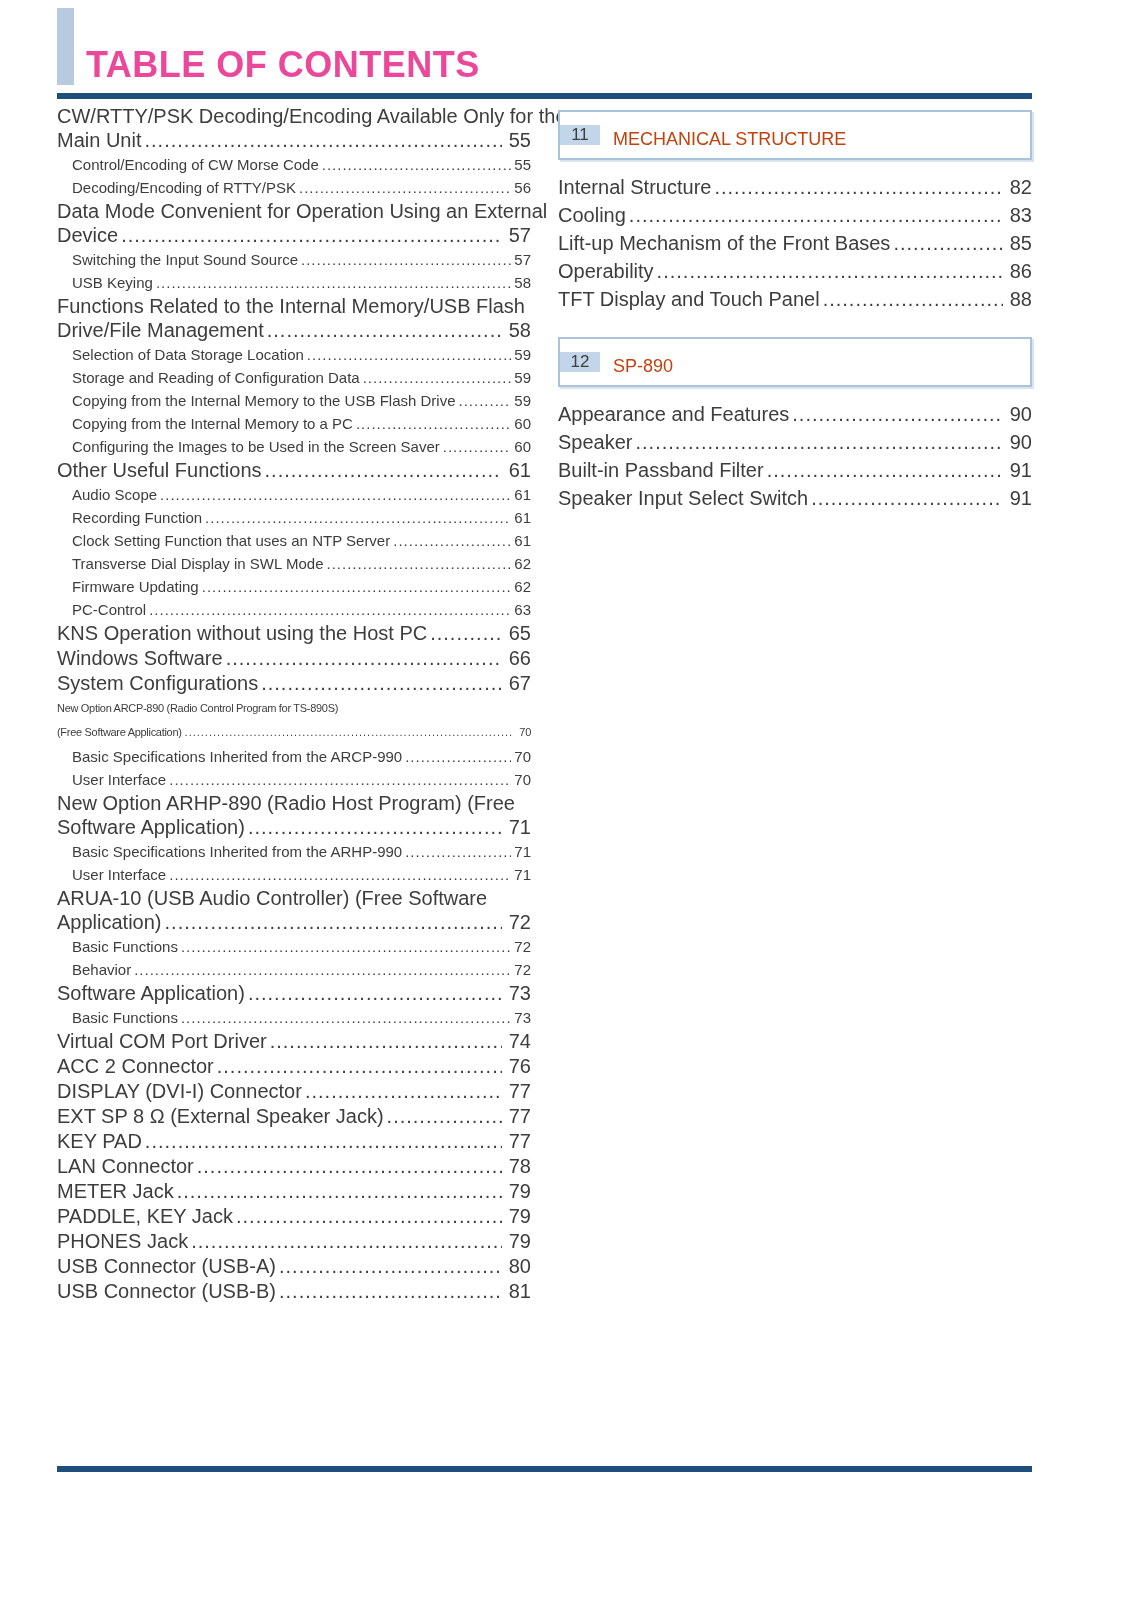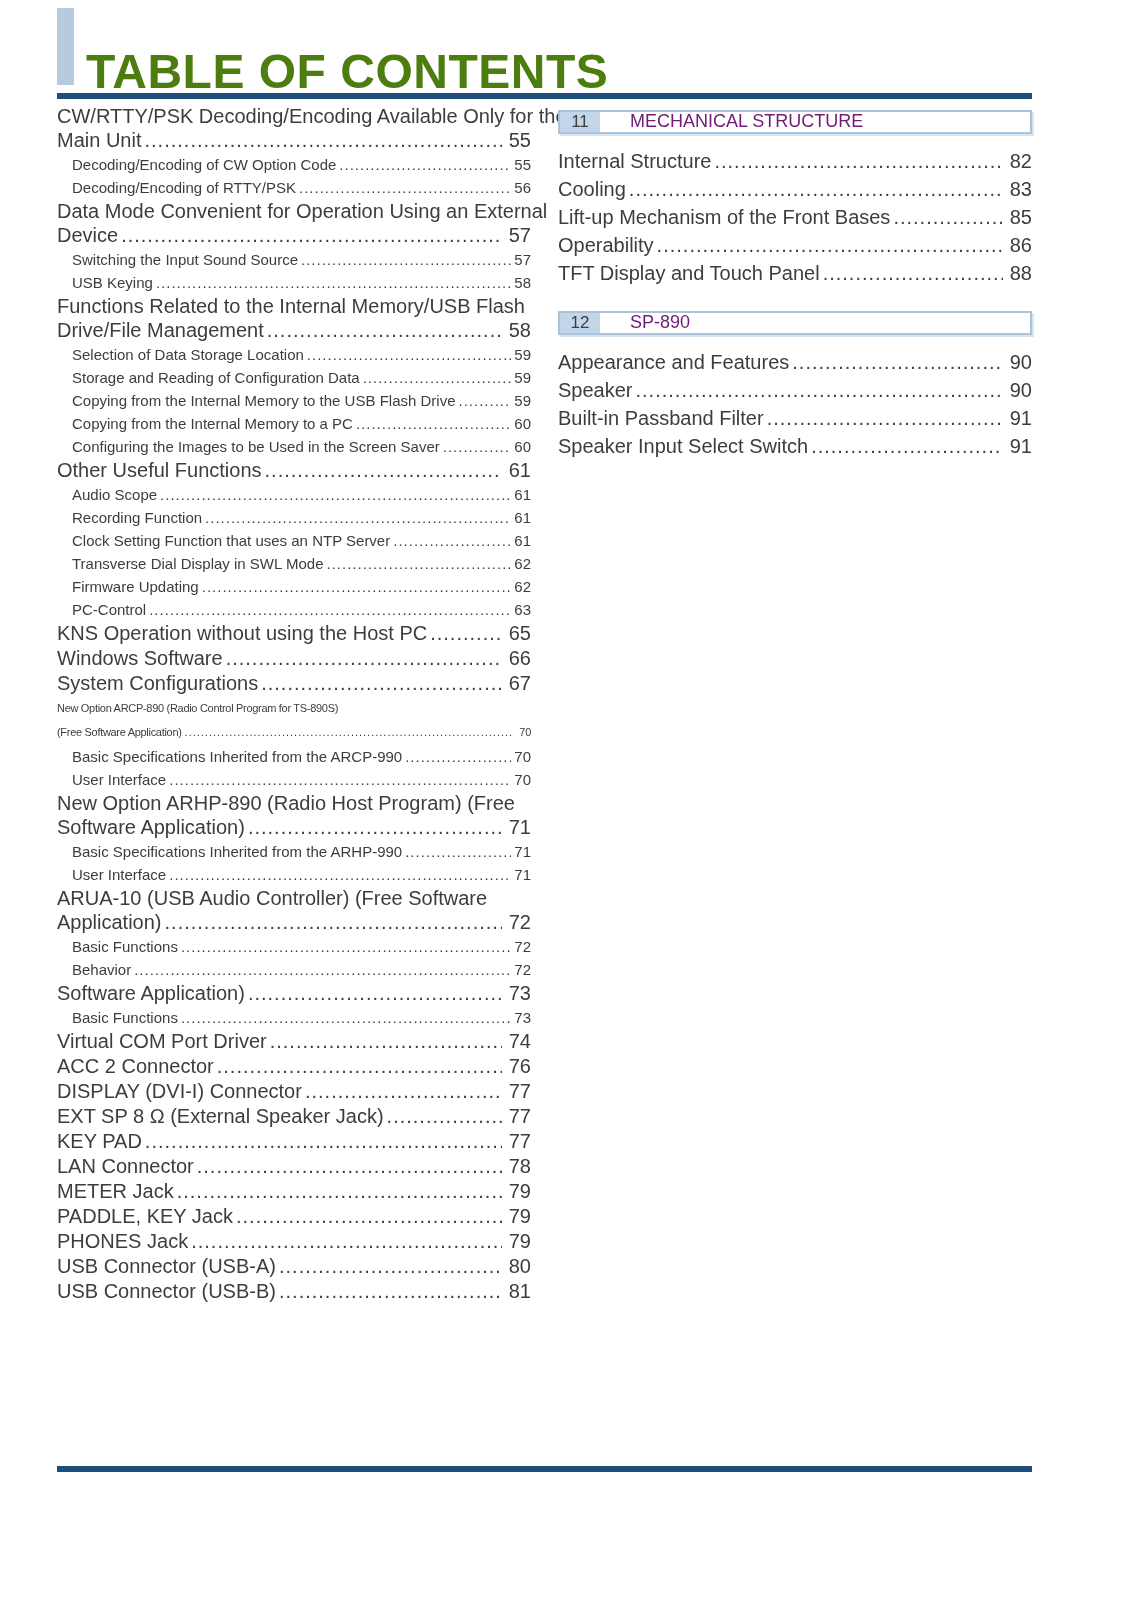--- a/index.html
+++ b/index.html
@@ -13,21 +13,21 @@
   }
   .page { position: absolute; inset: 0; background: #ffffff; }
 
   .accent-bar {
     position: absolute; left: 57px; top: 8px;
     width: 17px; height: 77px;
     background: var(--accent_bar, #b7cadf);
   }
   h1.title {
     position: absolute; left: 86px; top: 44px;
-    font-size: 48px; font-weight: bold; color: #4d7c0f;
+    font-size: 36px; font-weight: bold; color: #ec4899;
     letter-spacing: 0.5px; white-space: nowrap;
   }
   .rule {
     position: absolute; left: 57px; width: 975px; height: 6px;
     background: var(--accent_dark, #1d4e7c);
   }
   .rule.top { top: 93px; }
   .rule.bottom { top: 1466px; }
 
   .columns {
@@ -54,38 +54,38 @@
   .dots::after {
     content: "..........................................................................................................................................................................................................................";
     letter-spacing: 1px;
   }
   .pagenum { white-space: nowrap; flex: 0 0 auto; }
   .entry.level1 .pagenum { margin-left: 5px; }
   .entry.level2 .pagenum { margin-left: 1px; }
 
   
   .section-head {
-    display: flex; align-items: flex-end;
-    height: 24px;
+    display: flex; align-items: center;
+    height: 50px;
     border: 2px solid var(--section_border, #a9c3dd);
     background: #ffffff;
     margin: 24px 0 14px 0;
     box-shadow: 2px 2px 0 rgba(169,195,221,0.45);
   }
   .section-head:first-child { margin-top: 6px; }
   .sec-num {
     flex: 0 0 40px;
     background: var(--section_number_bg, #c3d6e9);
     color: #3d3d3d;
     display: flex; align-items: center; justify-content: center;
     font-size: 17px;
   }
   .sec-title {
     display: flex; align-items: center;
-    padding-left: 30px; font-size: 18px; color: #701a75;
+    padding-left: 13px; font-size: 18px; color: #c2410c;
     white-space: nowrap;
     margin-top: 8px;
   }
 
   
   [data-name="toc-right-column"] .entry.level1 { line-height: 27px; }
 </style>
 </head>
 <body>
 
@@ -99,21 +99,21 @@
         <div class="entry level1" data-name="toc-entry">
           <div class="entry-line" data-name="toc-entry-line">CW/RTTY/PSK Decoding/Encoding Available Only for the</div>
           <div class="entry-last" data-name="toc-entry-last-line">
             <span class="entry-text" data-name="toc-entry-text">Main Unit</span>
             <span class="dots" data-name="dot-leader"></span>
             <span class="pagenum" data-name="page-number">55</span>
           </div>
         </div>
         <div class="entry level2" data-name="toc-entry">
           <div class="entry-last" data-name="toc-entry-last-line">
-            <span class="entry-text" data-name="toc-entry-text">Decoding/Encoding of CW Option Code</span>
+            <span class="entry-text" data-name="toc-entry-text">Control/Encoding of CW Morse Code</span>
             <span class="dots" data-name="dot-leader"></span>
             <span class="pagenum" data-name="page-number">55</span>
           </div>
         </div>
         <div class="entry level2" data-name="toc-entry">
           <div class="entry-last" data-name="toc-entry-last-line">
             <span class="entry-text" data-name="toc-entry-text">Decoding/Encoding of RTTY/PSK</span>
             <span class="dots" data-name="dot-leader"></span>
             <span class="pagenum" data-name="page-number">56</span>
           </div>

